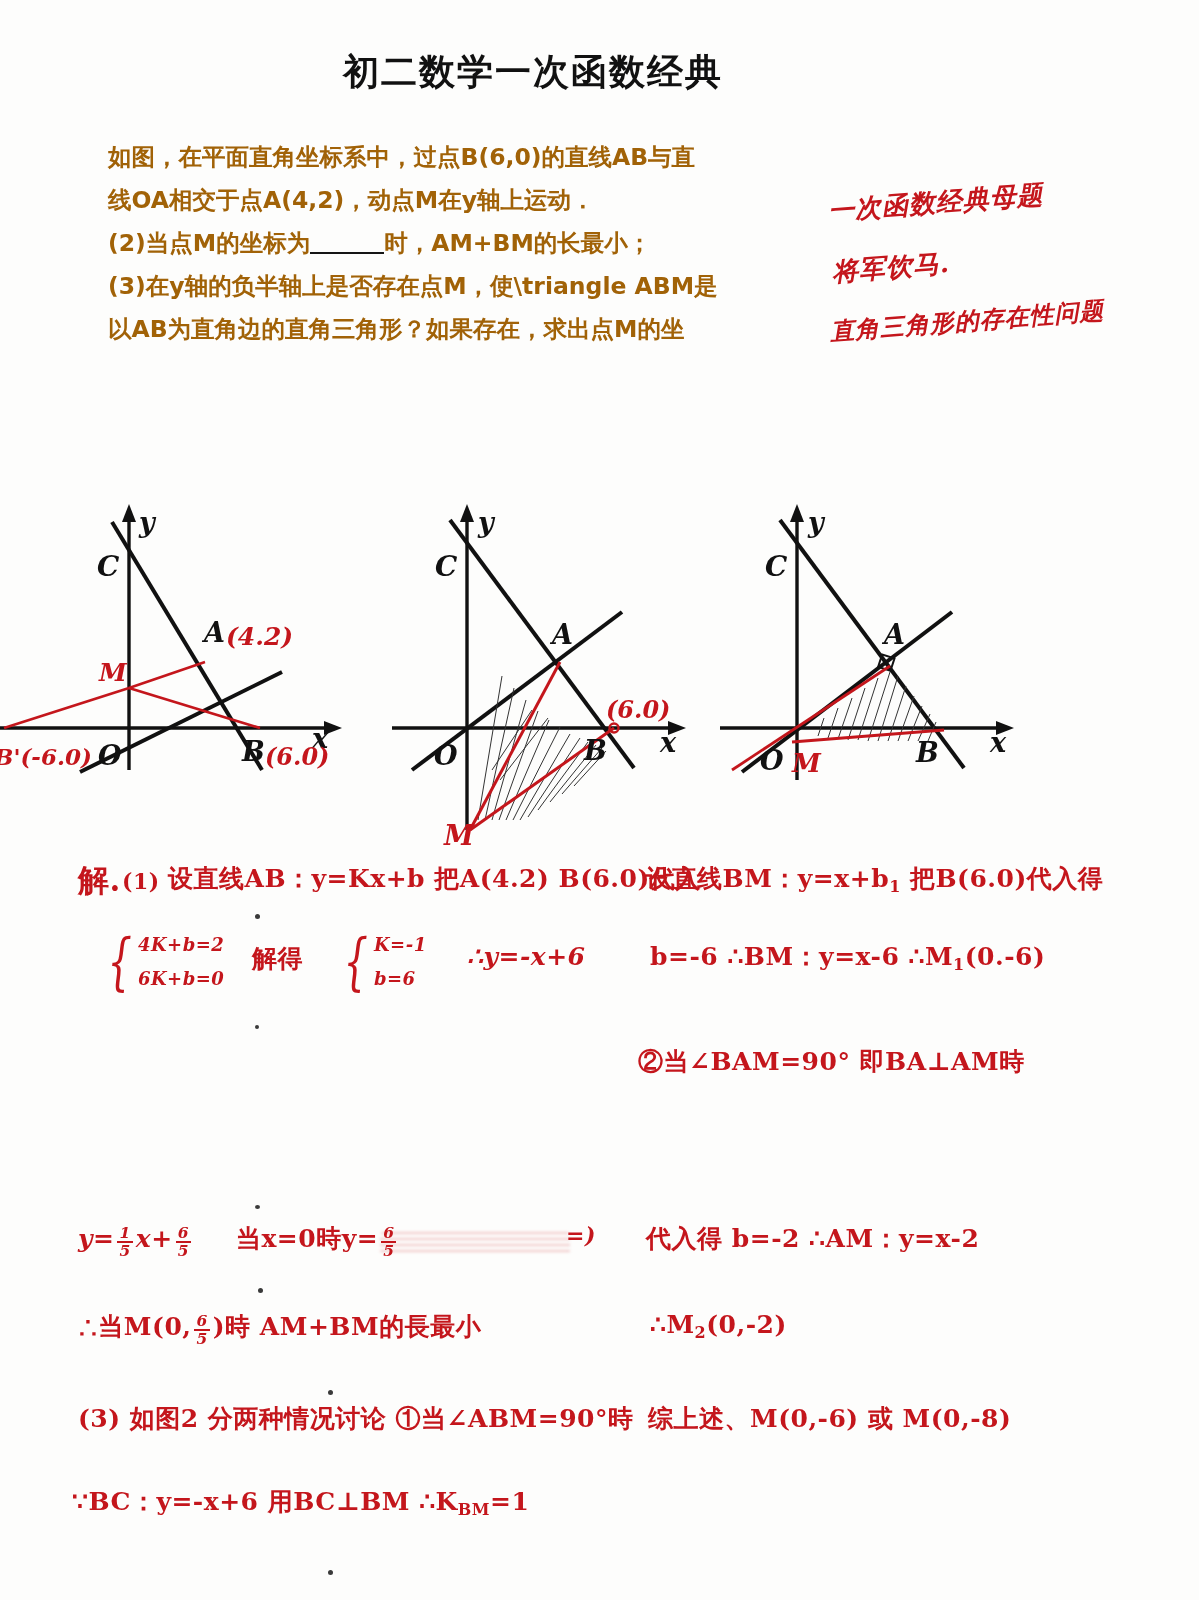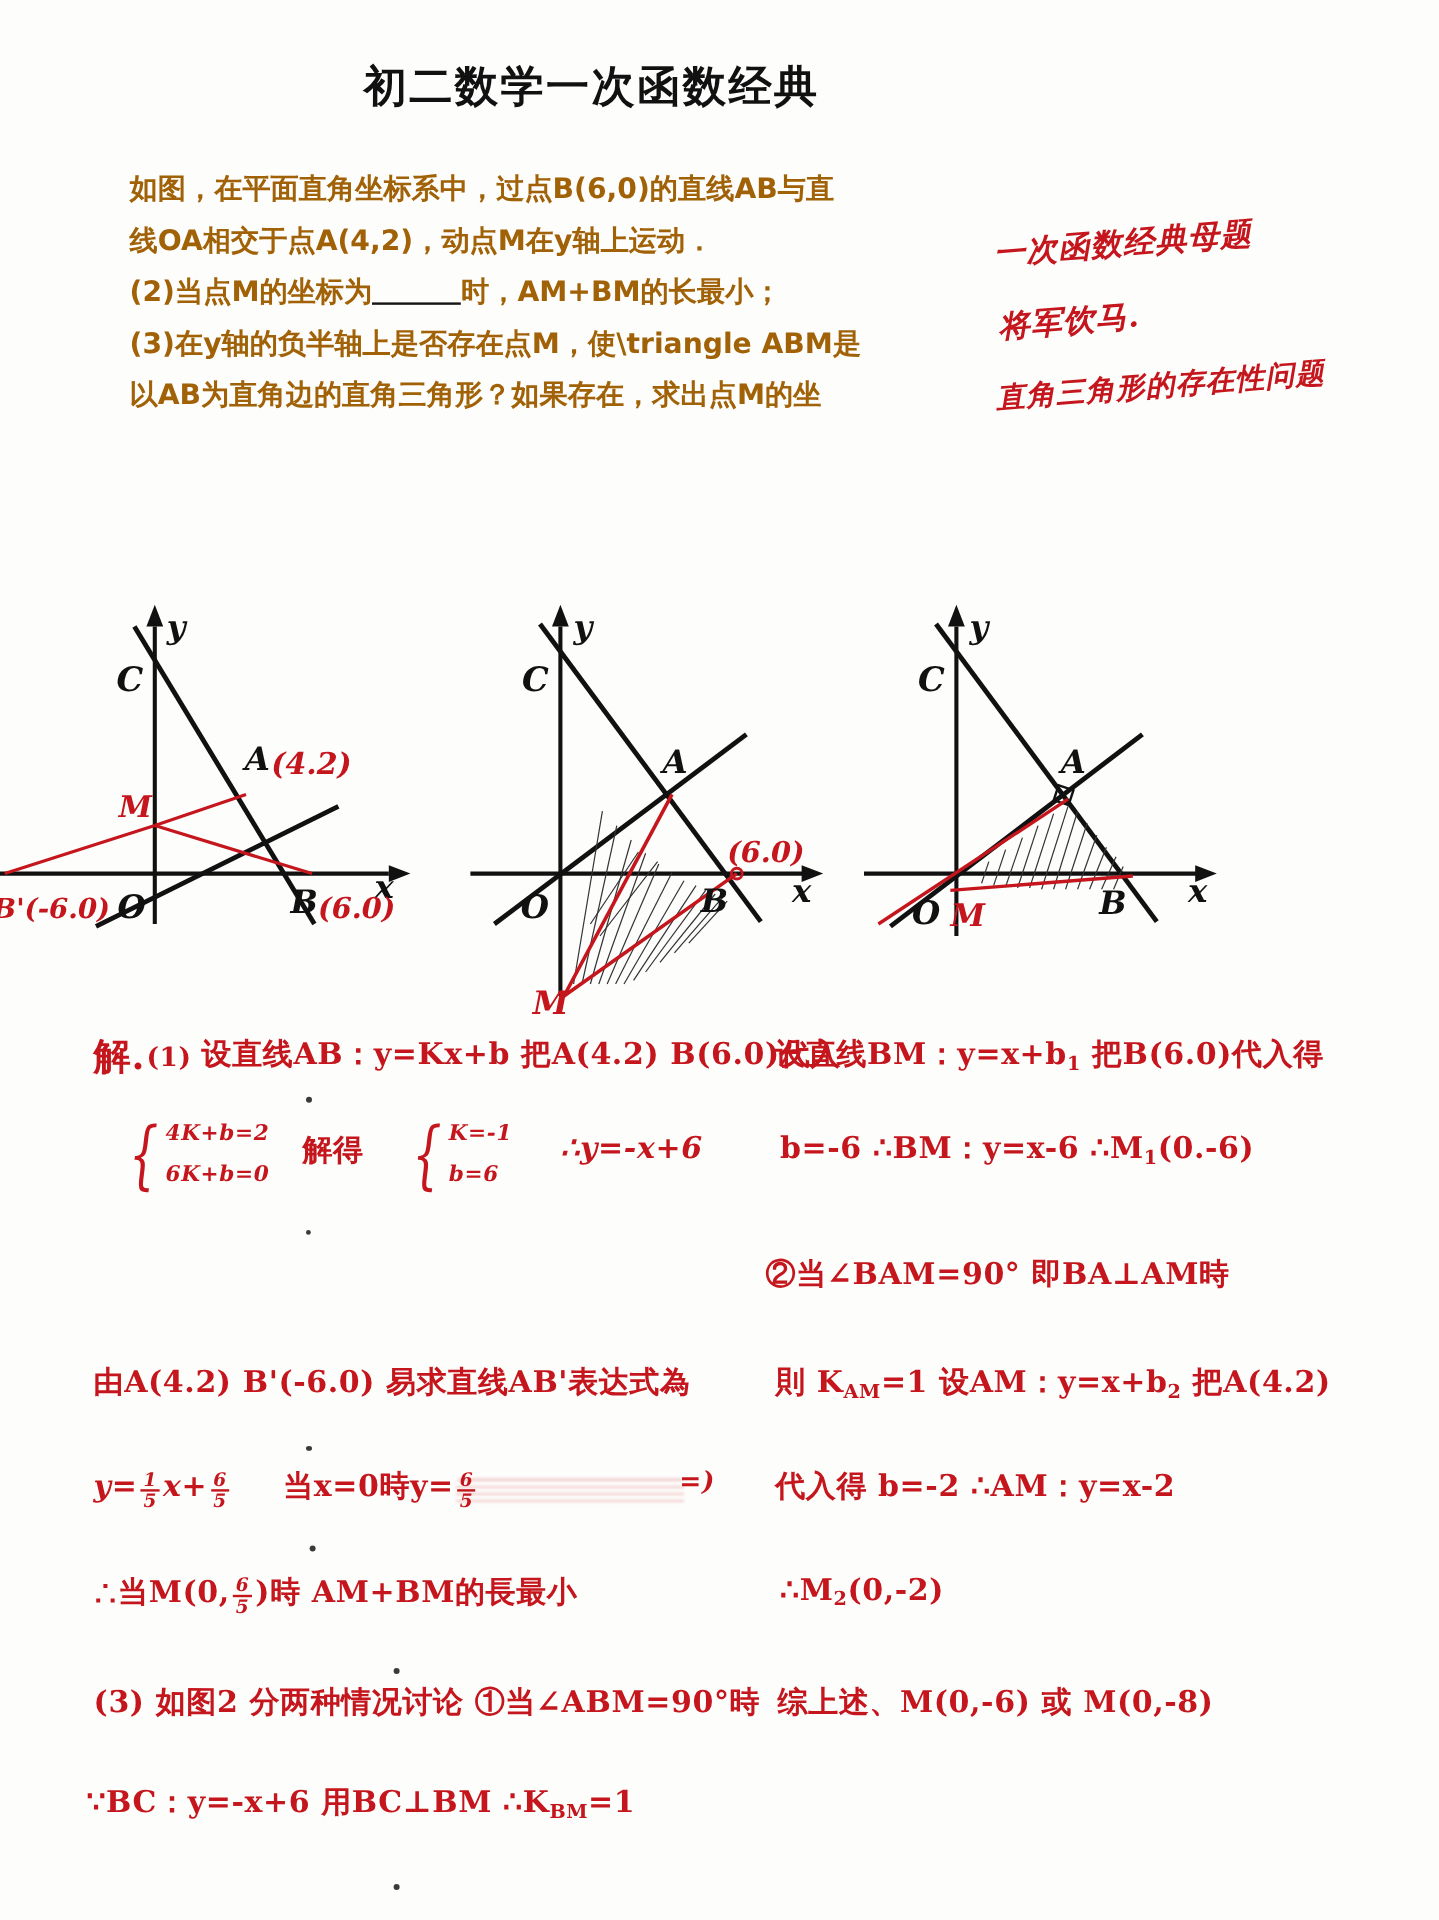--- a/index.html
+++ b/index.html
@@ -9,20 +9,21 @@
     position:relative;overflow:hidden;
     -webkit-font-smoothing:antialiased;
   }
   .page{position:relative;width:1199px;height:1600px;}
 
   
   #doc-title{
     position:absolute;left:0;top:48px;width:986px;text-align:center;
     font-size:36px;font-weight:700;color:#111;letter-spacing:2px;
     font-family:"DejaVu Serif","Liberation Serif",serif;
+    padding-left:40px;
   }
   #problem-body{
     position:absolute;left:108px;top:136px;width:672px;
     font-size:23.5px;line-height:43px;color:#a16207;font-weight:700;
     font-family:"DejaVu Sans","Liberation Sans",sans-serif;
   }
   #problem-body p{margin:0;}
   .blank-underline{
     display:inline-block;width:74px;border-bottom:2.5px solid #151515;
     vertical-align:-3px;
@@ -219,21 +220,20 @@
 
     <div class="sol" style="left:100px;top:88px;">
       <span class="brace">{</span><span class="sysbox"><span style="display:block">4K+b=2</span><span style="display:block">6K+b=0</span></span>
     </div>
     <div class="sol cjk" style="left:252px;top:102px;">解得</div>
     <div class="sol" style="left:336px;top:88px;">
       <span class="brace">{</span><span class="sysbox"><span style="display:block">K=-1</span><span style="display:block">b=6</span></span>
     </div>
     <div class="sol" style="left:455px;top:102px;margin-left:12px;">∴y=-x+6</div>
 
-    <div class="sol cjk" style="left:78px;top:295px;">由A(4.2)   B'(-6.0)  易求直线AB'表达式為</div>
 
     <div class="sol" style="left:78px;top:382px;">
       <span>y=</span><span class="frac"><span class="num">1</span><span class="den">5</span></span><span>x+</span><span class="frac"><span class="num">6</span><span class="den">5</span></span><span style="display:inline-block;width:42px"></span><span class="cjk" style="font-style:normal">当x=0時y=</span><span class="frac"><span class="num">6</span><span class="den">5</span></span>
     </div>
     <div class="smudge" style="left:380px;top:392px;"></div>
     <div class="sol" style="left:566px;top:382px;font-size:22px;">=)</div>
 
     <div class="sol" style="left:78px;top:470px;">
       <span class="cjk" style="font-style:normal">∴当M(0,</span><span class="frac"><span class="num">6</span><span class="den">5</span></span><span class="cjk" style="font-style:normal">)時  AM+BM的長最小</span>
     </div>
@@ -243,23 +243,20 @@
       <span>∵BC：y=-x+6  用BC⊥BM  ∴K</span><span class="sub">BM</span><span>=1</span>
     </div>
 
     <div class="sol cjk" style="left:646px;top:22px;">
       <span>设直线BM：y=x+b</span><span class="sub">1</span><span>  把B(6.0)代入得</span>
     </div>
     <div class="sol cjk" style="left:650px;top:100px;">
       <span>b=-6      ∴BM：y=x-6      ∴M</span><span class="sub">1</span><span>(0.-6)</span>
     </div>
     <div class="sol cjk" style="left:638px;top:205px;">②当∠BAM=90°  即BA⊥AM時</div>
-    <div class="sol cjk" style="left:646px;top:295px;">
-      <span>則 K</span><span class="sub">AM</span><span>=1     设AM：y=x+b</span><span class="sub">2</span><span>  把A(4.2)</span>
-    </div>
     <div class="sol cjk" style="left:646px;top:382px;">代入得  b=-2       ∴AM：y=x-2</div>
     <div class="sol cjk" style="left:650px;top:470px;">
       <span>∴M</span><span class="sub">2</span><span>(0,-2)</span>
     </div>
     <div class="sol cjk" style="left:648px;top:562px;">综上述、M(0,-6) 或 M(0,-8)</div>
 
     <div class="speck" style="left:255px;top:74px;width:5px;height:5px;"></div>
     <div class="speck" style="left:255px;top:185px;width:4px;height:4px;"></div>
     <div class="speck" style="left:255px;top:365px;width:5px;height:4px;"></div>
     <div class="speck" style="left:258px;top:448px;width:5px;height:5px;"></div>

